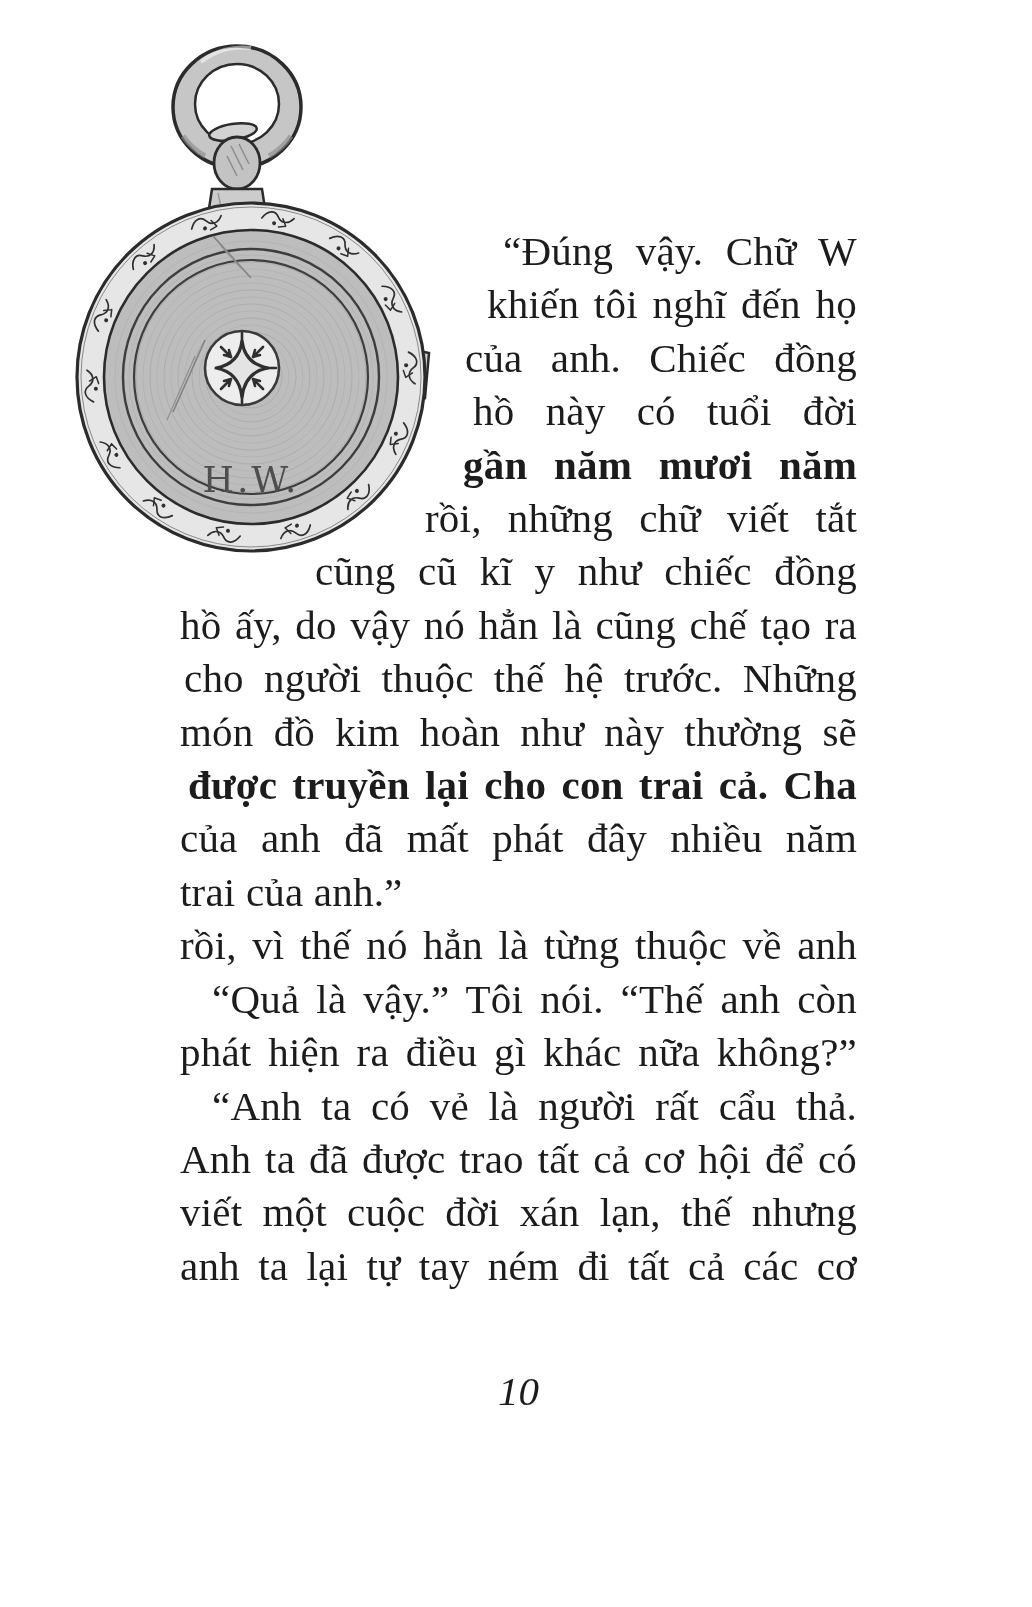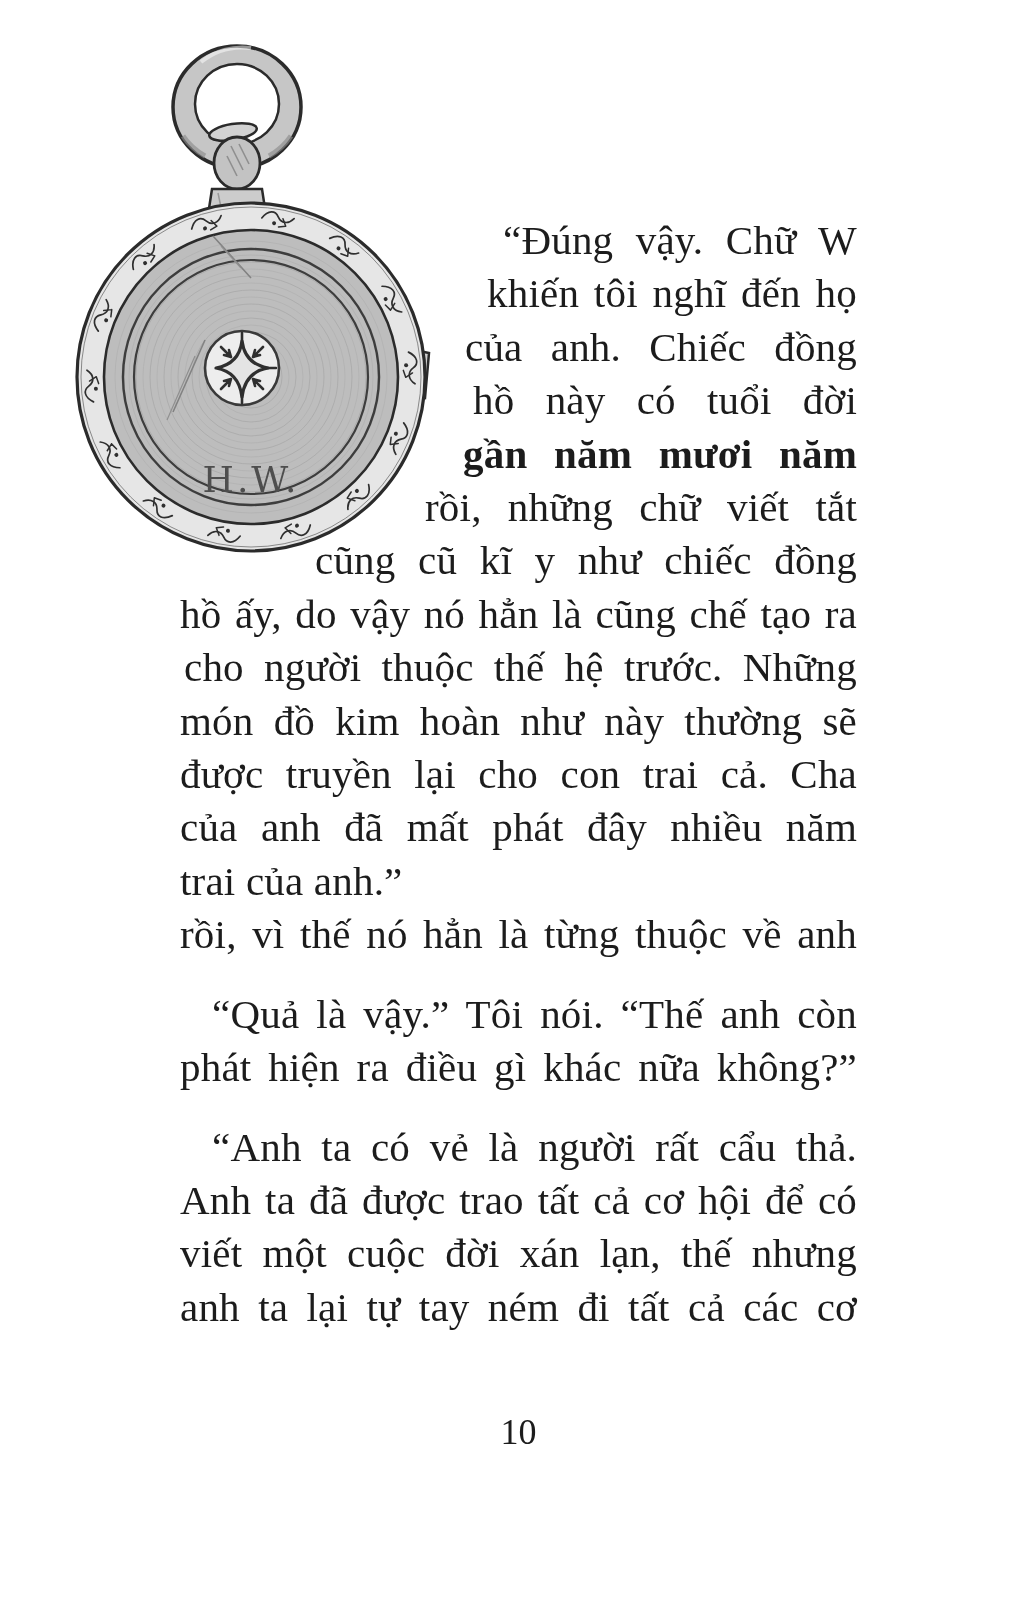--- a/index.html
+++ b/index.html
@@ -9,40 +9,41 @@
     background:#ffffff;
     overflow:hidden;
     font-family:"Liberation Serif","DejaVu Serif",serif;
     color:#1c1c1c;
   }
   .watch {
     position:absolute; left:55px; top:40px;
     width:390px; height:520px;
   }
   .text-block {
-    position:absolute; left:180px; top:214px; width:677px;
+    position:absolute; left:180px; top:225px; width:677px;
   }
   .paragraph { margin:0; padding:0; }
-  .paragraph + .paragraph { margin-top:26px; }
+  .paragraph + .paragraph { }
   .line {
     font-size:41px;
     line-height:53.4px;
     letter-spacing:0.2px;
     white-space:normal;
   }
   .line.just {
     text-align:justify;
     text-align-last:justify;
     text-justify:inter-word;
   }
   .page-number {
     margin-top:72px;
     text-align:center;
-    font-size:36px;
+    font-size:41px;
     line-height:53px;
+    font-style:italic;
   }
   svg text.engraving {
     font-family:"DejaVu Serif","Liberation Serif",serif;
     font-size:36px;
     letter-spacing:3px;
     fill:#4e4e4e;
   }
 </style>
 </head>
 <body>
@@ -148,21 +149,21 @@
         <div class="line just" style="margin-left: 323px;">“Đúng vậy. Chữ W</div>
         <div class="line just" style="margin-left: 307px;">khiến tôi nghĩ đến họ</div>
         <div class="line just" style="margin-left: 285px;">của anh. Chiếc đồng</div>
         <div class="line just" style="margin-left: 293px;">hồ này có tuổi đời</div>
         <div class="line just" style="margin-left: 283px; font-weight: bold;">gần năm mươi năm</div>
         <div class="line just" style="margin-left: 245px;">rồi, những chữ viết tắt</div>
         <div class="line just" style="margin-left: 135px;">cũng cũ kĩ y như chiếc đồng</div>
         <div class="line just" style="margin-left: 0px;">hồ ấy, do vậy nó hẳn là cũng chế tạo ra</div>
         <div class="line just" style="margin-left: 4px;">cho người thuộc thế hệ trước. Những</div>
         <div class="line just" style="margin-left: 0px;">món đồ kim hoàn như này thường sẽ</div>
-        <div class="line just" style="margin-left: 0px;">được truyền lại cho con trai cả. Cha</div>
+        <div class="line just" style="margin-left: 8px; font-weight: bold;">được truyền lại cho con trai cả. Cha</div>
         <div class="line just" style="margin-left: 0px;">của anh đã mất phát đây nhiều năm</div>
         <div class="line" style="margin-left: 0px;">trai của anh.”</div>
         <div class="line just" style="margin-left: 0px;">rồi, vì thế nó hẳn là từng thuộc về anh</div>
       </div>
       <div class="paragraph">
         <div class="line just" style="margin-left: 32px;">“Quả là vậy.” Tôi nói. “Thế anh còn</div>
         <div class="line just" style="margin-left: 0px;">phát hiện ra điều gì khác nữa không?”</div>
       </div>
       <div class="paragraph">
         <div class="line just" style="margin-left: 32px;">“Anh ta có vẻ là người rất cẩu thả.</div>

